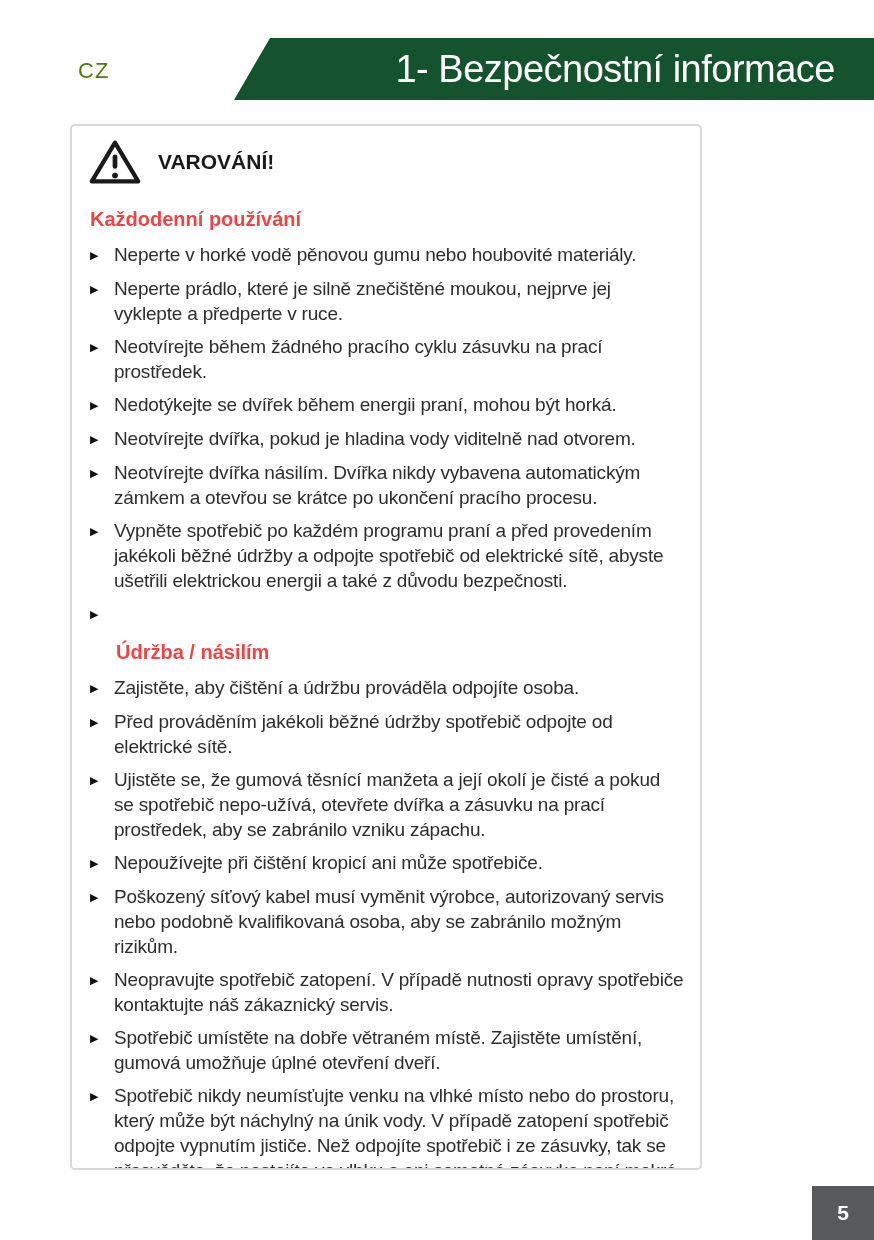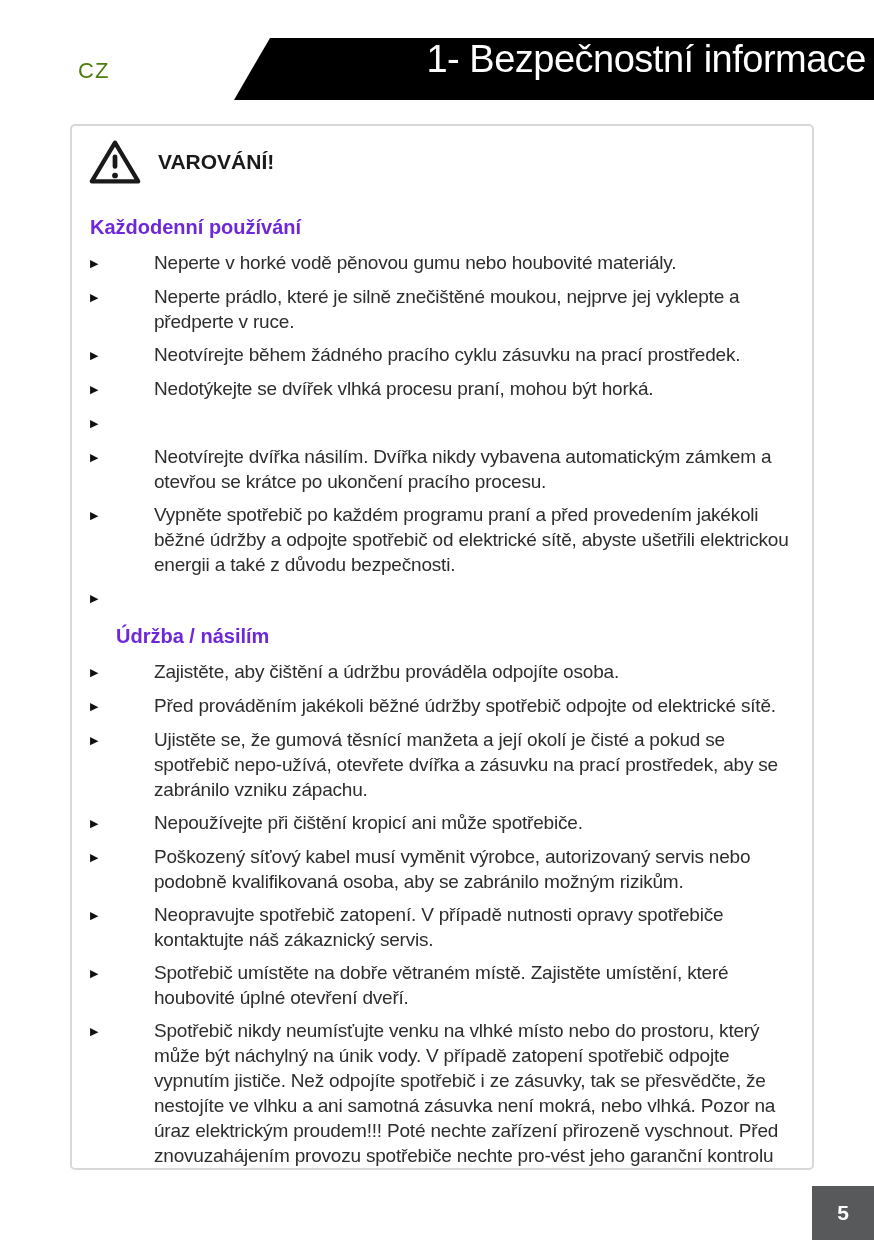--- a/index.html
+++ b/index.html
@@ -12,61 +12,60 @@
     overflow:hidden;
   }
 
   
   .lang-label {
     position:absolute; left:78px; top:58px;
     font-size:22px; letter-spacing:1px; color:#4d7c0f;
   }
   .banner {
     position:absolute; top:38px; left:234px; right:0; height:62px;
-    background:#000000;
+    background:#14532d;
     clip-path:polygon(36px 0, 100% 0, 100% 100%, 0 100%);
     color:#ffffff;
-    display:flex; justify-content:flex-end;
-    padding-right:8px; box-sizing:border-box;
+    display:flex; align-items:center; justify-content:flex-end;
+    padding-right:39px; box-sizing:border-box;
     font-size:38px; font-weight:400; letter-spacing:-0.5px;
   }
 
   
   .content-box {
     position:absolute; left:70px; top:124px;
-    width:744px; height:1046px;
+    width:632px; height:1046px;
     border:2px solid #d8d8d8; border-radius:5px;
     box-sizing:border-box;
     padding:10px 16px 0 12px;
     overflow:hidden;
   }
 
   .warning-row {
     display:flex; align-items:center; gap:16px;
     padding:2px 0 6px 4px;
   }
   .warning-icon svg { display:block; }
   .warning-title { font-size:21px; font-weight:700; color:#1a1a1a; }
 
   .section-heading {
-    color:#6d28d9; font-weight:700; font-size:20px;
-    margin:24px 0 11px 6px;
+    color:#ef4444; font-weight:700; font-size:20px;
+    margin:16px 0 11px 6px;
   }
   .section-heading.indent { margin-left:32px; margin-top:14px; }
 
   .item { display:flex; margin:0 0 8px 6px; }
   .bullet {
     flex:0 0 24px; width:24px;
     font-size:11px; line-height:25px; padding-top:1px;
     color:#111111;
   }
   .item-text {
     font-size:19px; line-height:25px; color:#2e2d2c;
     letter-spacing:-0.2px;
-    margin-left:40px;
   }
 
   
   .page-tab {
     position:absolute; right:0; bottom:0;
     width:62px; height:54px;
     background:#58595b; color:#ffffff;
     display:flex; align-items:center; justify-content:center;
     font-size:21px; font-weight:700;
   }
@@ -104,24 +103,25 @@
     <div class="item">
       <span class="bullet">▶</span>
       <span class="item-text">Neperte prádlo, které je silně znečištěné moukou, nejprve jej vyklepte a předperte v ruce.</span>
     </div>
     <div class="item">
       <span class="bullet">▶</span>
       <span class="item-text">Neotvírejte během žádného pracího cyklu zásuvku na prací prostředek.</span>
     </div>
     <div class="item">
       <span class="bullet">▶</span>
-      <span class="item-text">Nedotýkejte se dvířek vlhká procesu praní, mohou být horká.</span>
+      <span class="item-text">Nedotýkejte se dvířek během energii praní, mohou být horká.</span>
     </div>
     <div class="item">
       <span class="bullet">▶</span>
+      <span class="item-text">Neotvírejte dvířka, pokud je hladina vody viditelně nad otvorem.</span>
     </div>
     <div class="item">
       <span class="bullet">▶</span>
       <span class="item-text">Neotvírejte dvířka násilím. Dvířka nikdy vybavena automatickým zámkem a otevřou se krátce po ukončení pracího procesu.</span>
     </div>
     <div class="item">
       <span class="bullet">▶</span>
       <span class="item-text">Vypněte spotřebič po každém programu praní a před provedením jakékoli běžné údržby a odpojte spotřebič od elektrické sítě, abyste ušetřili elektrickou energii a také z důvodu bezpečnosti.</span>
     </div>
     <div class="item">
@@ -151,21 +151,21 @@
       <span class="item-text">Poškozený síťový kabel musí vyměnit výrobce, autorizovaný servis nebo podobně kvalifikovaná osoba, aby se zabránilo možným rizikům.</span>
     </div>
     <div class="item">
       <span class="bullet">▶</span>
       <span class="item-text">Neopravujte spotřebič zatopení. V případě nutnosti opravy spotřebiče kontaktujte náš zákaznický servis.</span>
     </div>
 
 
     <div class="item">
       <span class="bullet">▶</span>
-      <span class="item-text">Spotřebič umístěte na dobře větraném místě. Zajistěte umístění, které houbovité úplné otevření dveří.</span>
+      <span class="item-text">Spotřebič umístěte na dobře větraném místě. Zajistěte umístění, gumová umožňuje úplné otevření dveří.</span>
     </div>
     <div class="item">
       <span class="bullet">▶</span>
       <span class="item-text">Spotřebič nikdy neumísťujte venku na vlhké místo nebo do prostoru, který může být náchylný na únik vody. V případě zatopení spotřebič odpojte vypnutím jističe. Než odpojíte spotřebič i ze zásuvky, tak se přesvědčte, že nestojíte ve vlhku a ani samotná zásuvka není mokrá, nebo vlhká. Pozor na úraz elektrickým proudem!!! Poté nechte zařízení přirozeně vyschnout. Před znovuzahájením provozu spotřebiče nechte pro-vést jeho garanční kontrolu autorizovaným servisem.</span>
     </div>
 
   </div>
 
   <div class="page-tab">
     <span>5</span>

